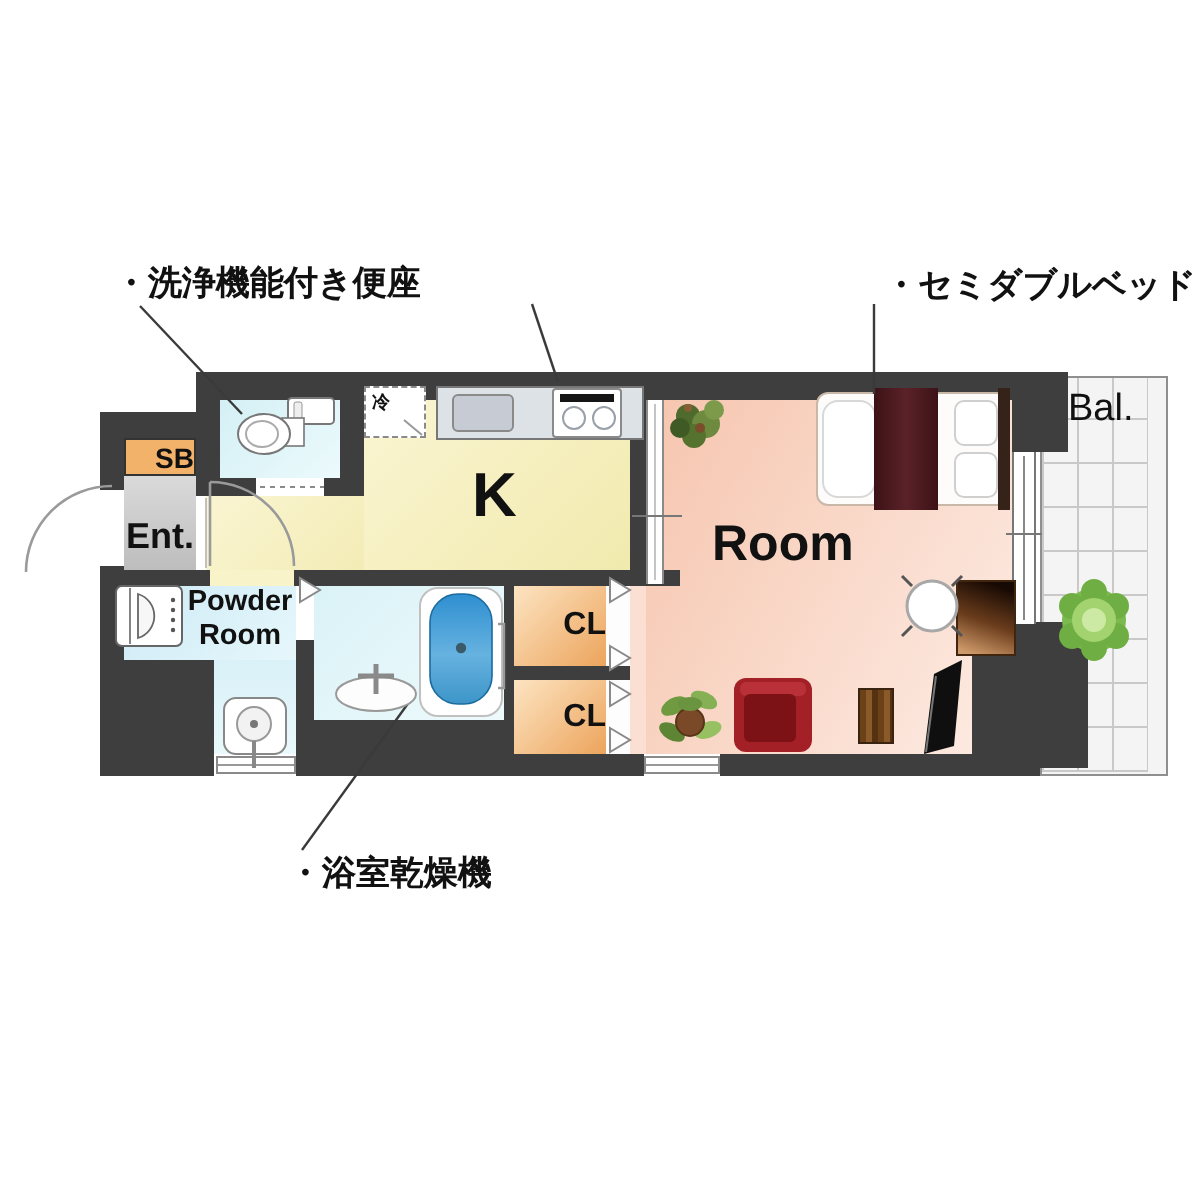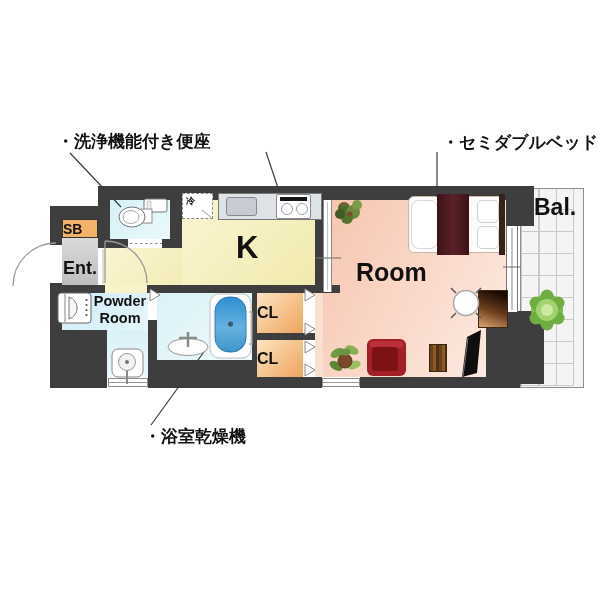--- a/index.html
+++ b/index.html
@@ -1,21 +1,21 @@
 <!DOCTYPE html>
 <html><head>
 <meta charset="utf-8">
 <style>
   html,body{margin:0;padding:0;background:#fff;}
   #plan{position:relative;width:600px;height:600px;background:#ffffff;overflow:hidden;
         font-family:"Liberation Sans","DejaVu Sans",sans-serif;color:#111;}
   .wall{position:absolute;background:#3e3e3e;}
   .floor{position:absolute;}
   .lbl{position:absolute;white-space:nowrap;color:#111;}
-  .box-center{display:flex;align-items:center;justify-content:flex-start;text-align:center;}
+  .box-center{display:flex;align-items:center;justify-content:flex-end;text-align:center;}
   svg.overlay{position:absolute;left:0;top:0;pointer-events:none;}
 </style>
 </head>
 <body>
 
 <div id="plan">
 
   <div class="floor" style="left:520px;top:188px;width:64px;height:200px;background:#f4f4f4;border:1.5px solid #8f8f8f;box-sizing:border-box;">
     <div style="position:absolute;left:0;top:0;width:53px;height:197px;
       background-image:repeating-linear-gradient(90deg,#c9c9c9 0 1px,transparent 1px 17.5px),repeating-linear-gradient(0deg,#c9c9c9 0 1px,transparent 1px 22px);"></div>
@@ -240,15 +240,15 @@
     <div>Room</div>
   </div>
 
   <div class="lbl" style="left:62px;top:258px;width:36px;text-align:center;font-size:18px;font-weight:600;">Ent.</div>
 
   <div class="lbl" style="left:88px;top:293px;width:64px;text-align:center;font-size:14.5px;font-weight:700;line-height:16.5px;">
     <div>Powder</div>
     <div>Room</div>
   </div>
 
-  <div class="lbl" style="left:534px;top:194px;font-size:23px;font-weight:700;">Bal.</div>
+  <div class="lbl" style="left:534px;top:194px;font-size:19px;font-weight:400;">Bal.</div>
 
 </div>
 
 </body></html>

